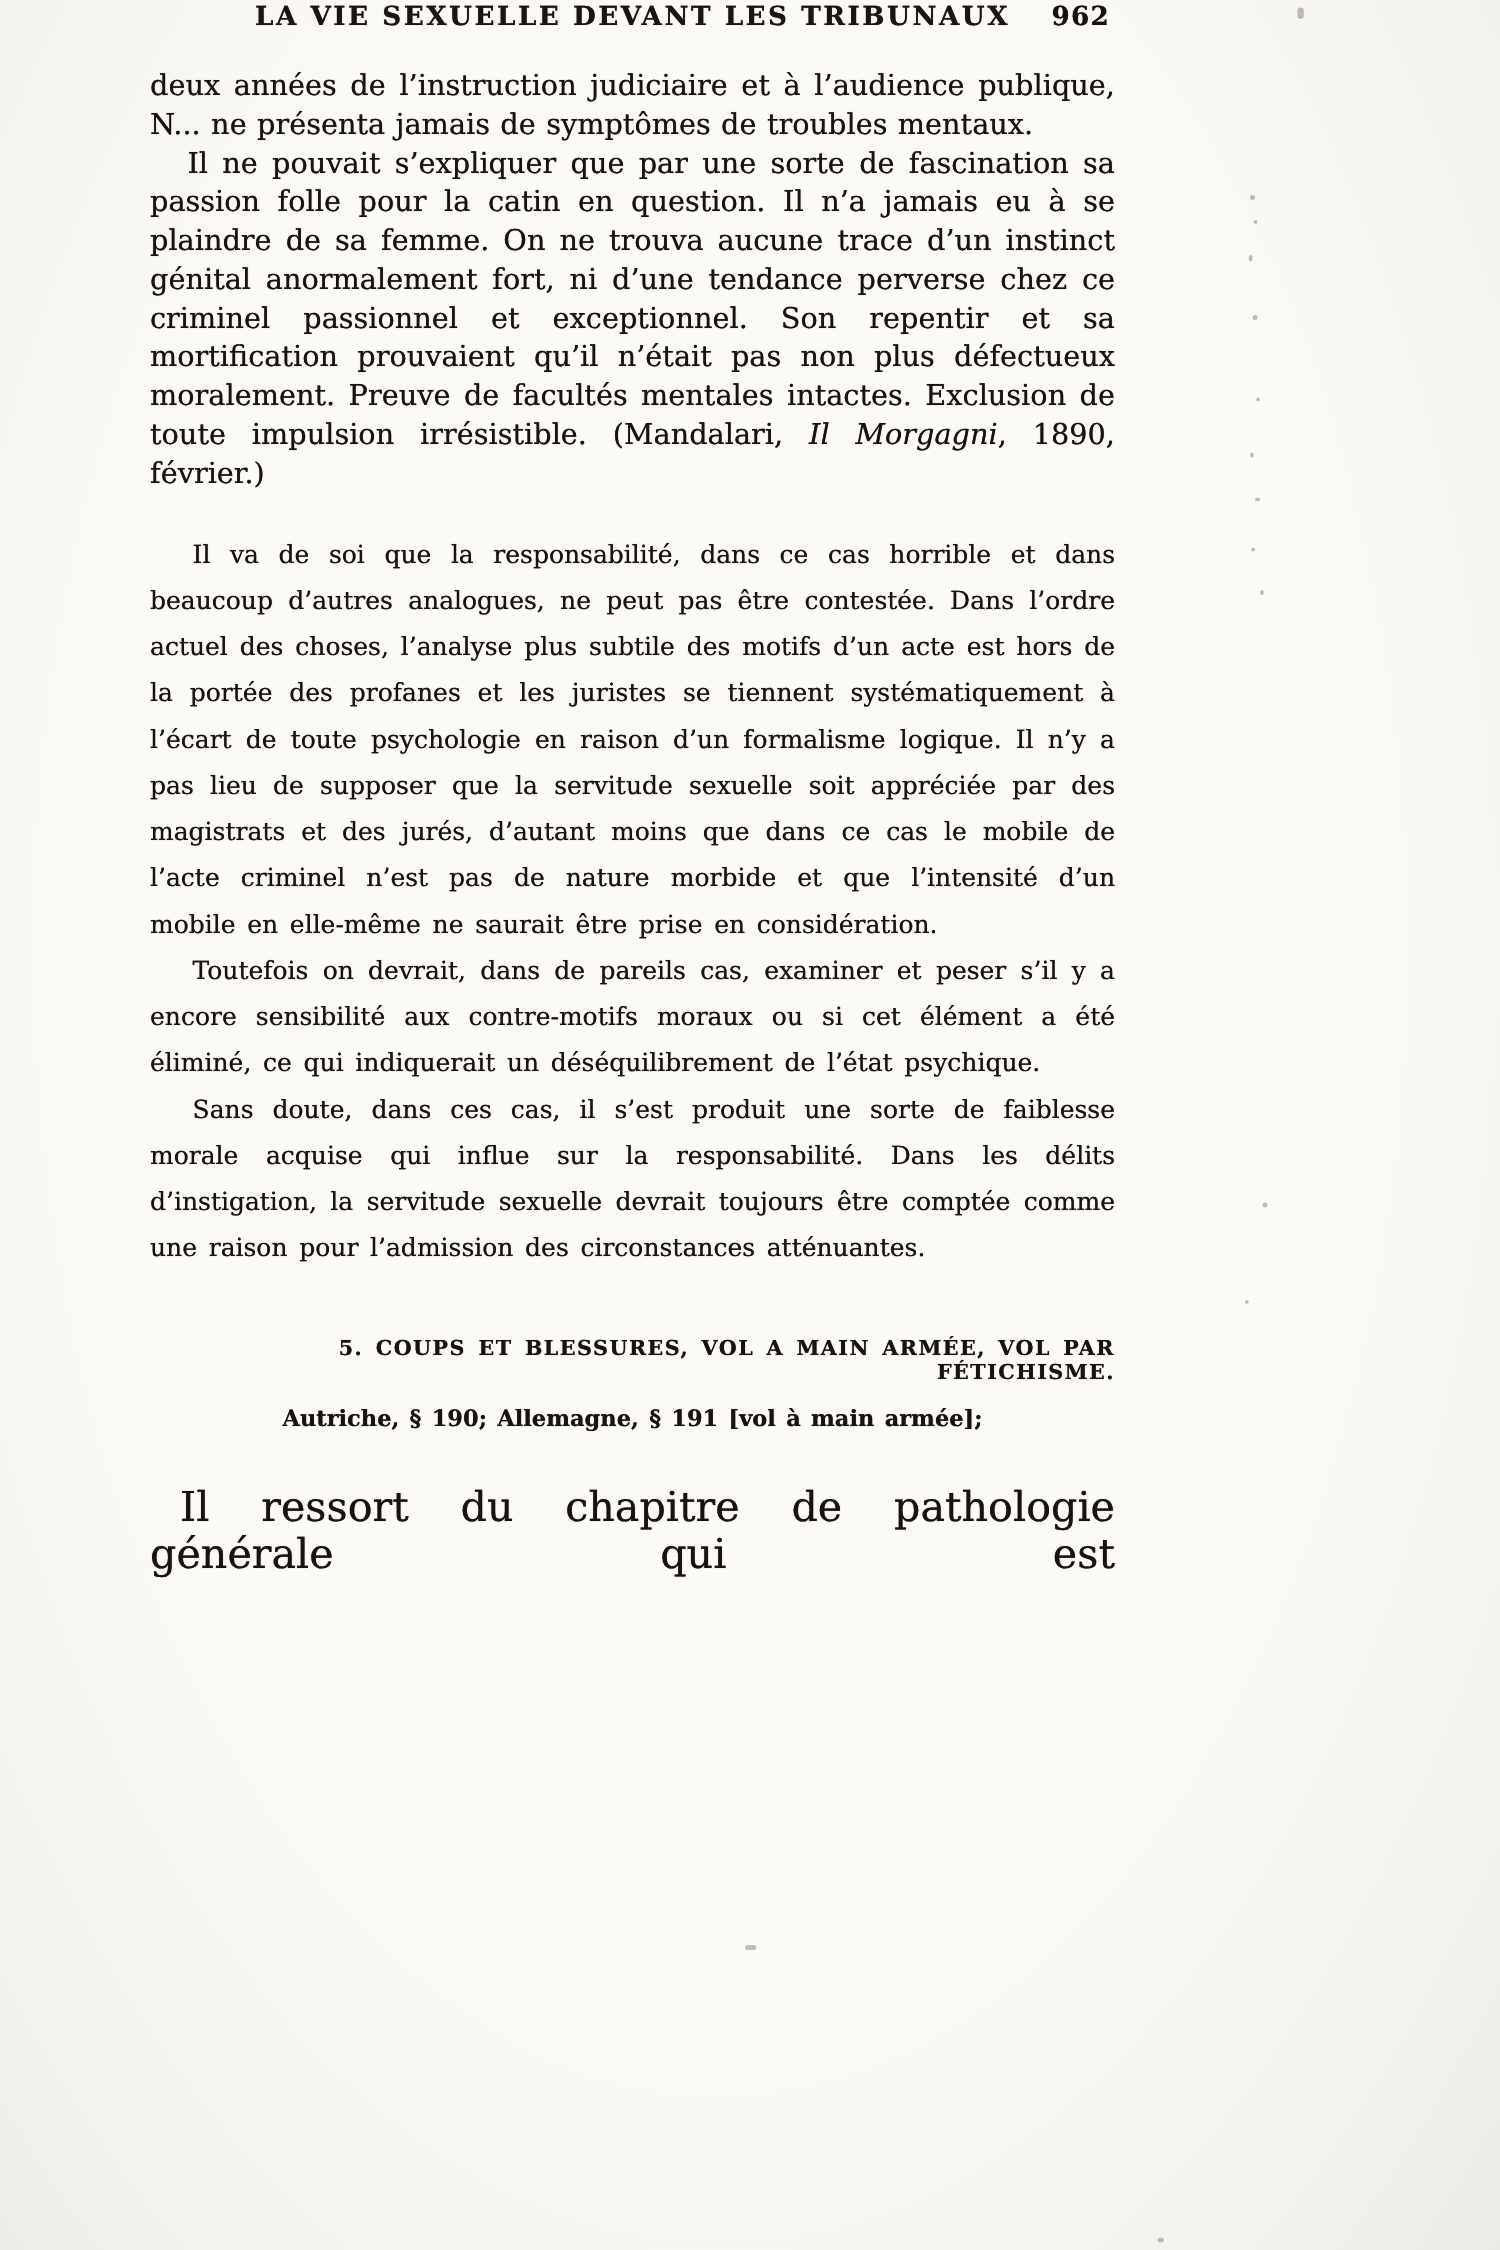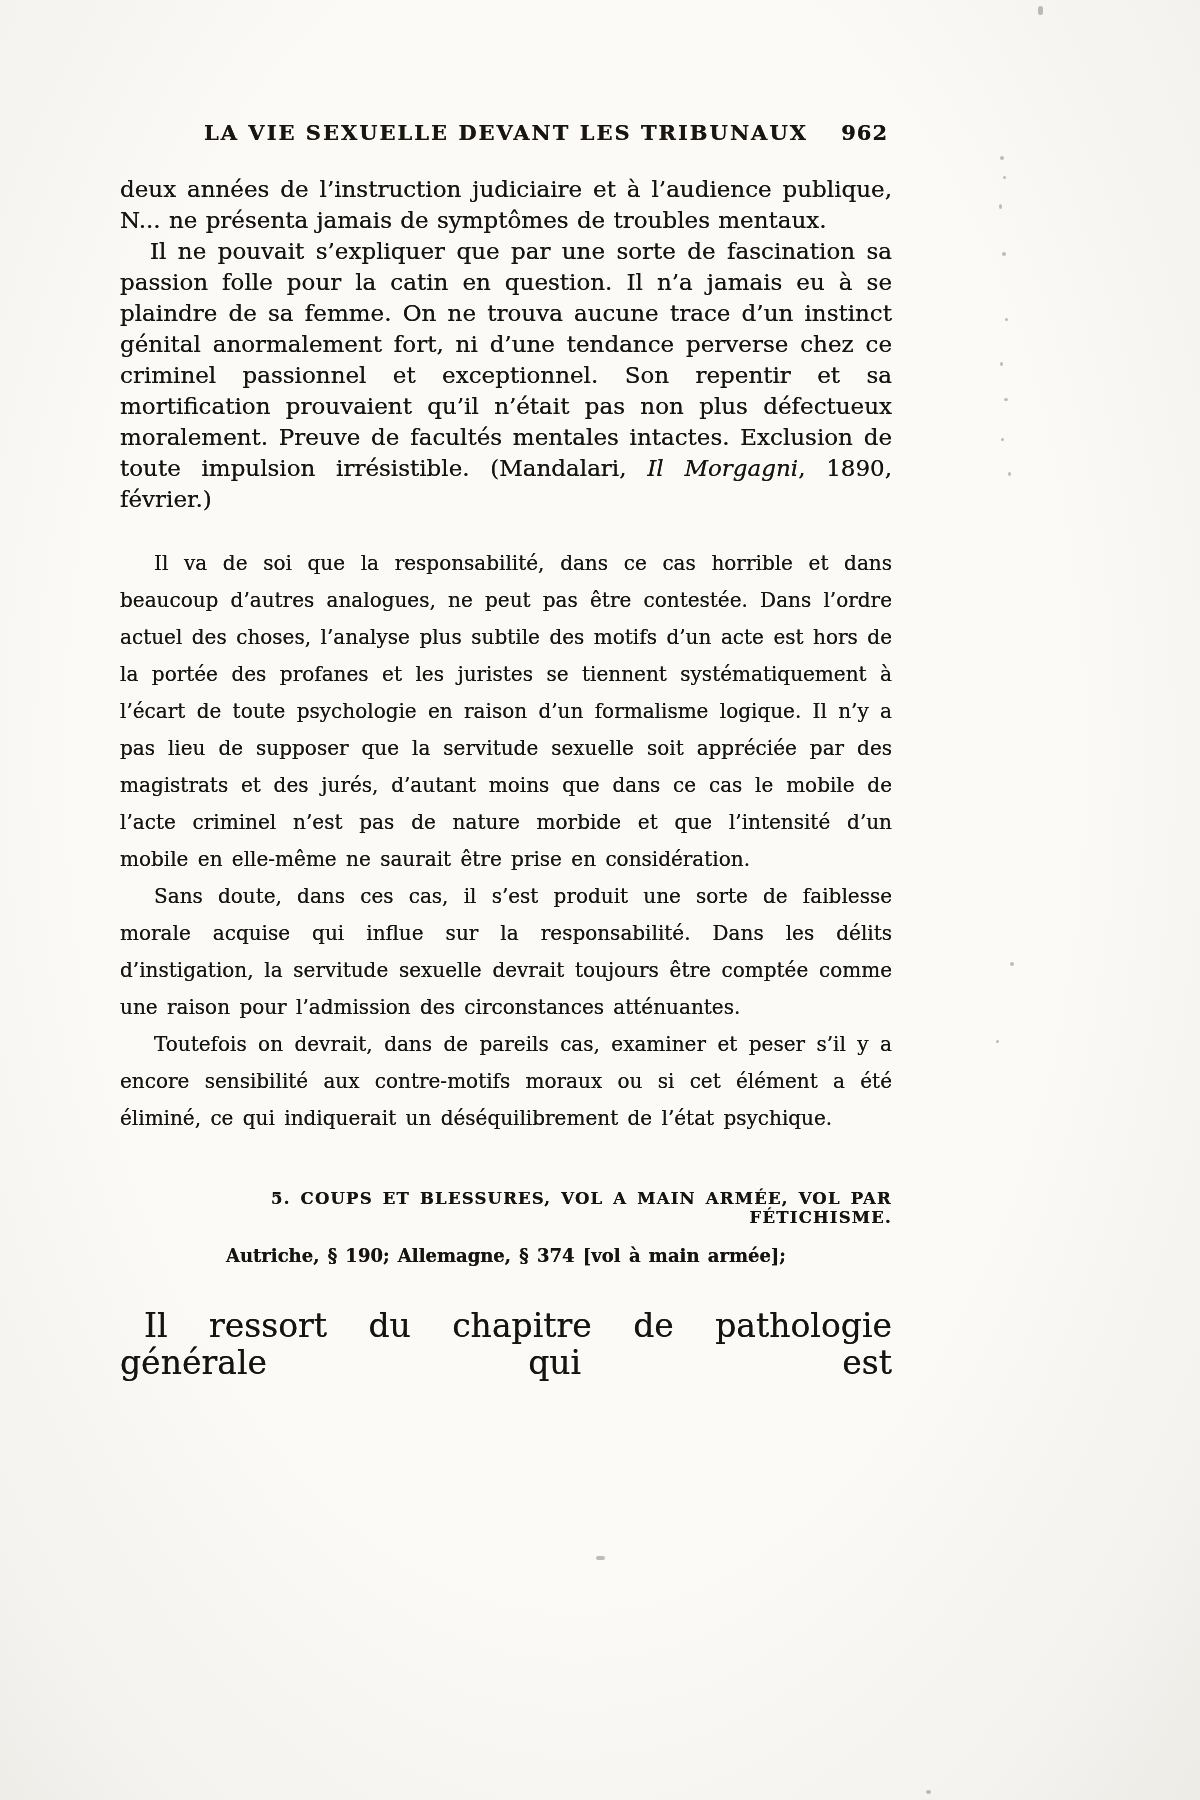--- a/index.html
+++ b/index.html
@@ -20,21 +20,20 @@
     width: 1200px;
     height: 1800px;
     background: radial-gradient(ellipse at 48% 42%, #fbfaf7 55%, #f3f2ee 85%, #ecebe6 100%);
     color: #17130e;
   }
   .content {
     position: absolute;
     left: 120px;
     top: 0;
     width: 772px;
-    padding-top: 120px;
     text-rendering: optimizeLegibility;
   }
   
   .content, .content * {
     text-shadow: 0 0 0.55px rgba(23,19,14,0.85);
   }
 
   .page-header {
     position: relative;
     height: 30px;
@@ -125,28 +124,28 @@
       <span class="page-number">962</span>
     </div>
 
     <div class="small-text">
       <p>deux années de l’instruction judiciaire et à l’audience publique, N... ne présenta jamais de symptômes de troubles mentaux.</p>
       <p class="indent"><span>Il ne pouvait s’expliquer que par une sorte de fascination sa passion folle pour la catin en question. Il n’a jamais eu à se plaindre de sa femme. On ne trouva aucune trace d’un instinct génital anormalement fort, ni d’une tendance perverse chez ce criminel passionnel et exceptionnel. Son repentir et sa mortification prouvaient qu’il n’était pas non plus défectueux moralement. Preuve de facultés mentales intactes. Exclusion de toute impulsion irrésistible. (Mandalari, </span><span class="it">Il Morgagni</span><span>, 1890, février.)</span></p>
     </div>
 
     <div class="body-text">
       <p>Il va de soi que la responsabilité, dans ce cas horrible et dans beaucoup d’autres analogues, ne peut pas être contestée. Dans l’ordre actuel des choses, l’analyse plus subtile des motifs d’un acte est hors de la portée des profanes et les juristes se tiennent systématiquement à l’écart de toute psychologie en raison d’un formalisme logique. Il n’y a pas lieu de supposer que la servitude sexuelle soit appréciée par des magistrats et des jurés, d’autant moins que dans ce cas le mobile de l’acte criminel n’est pas de nature morbide et que l’intensité d’un mobile en elle-même ne saurait être prise en considération.</p>
+      <p>Toutefois on devrait, dans de pareils cas, examiner et peser s’il y a encore sensibilité aux contre-motifs moraux ou si cet élément a été éliminé, ce qui indiquerait un déséquilibrement de l’état psychique.</p>
       <p>Sans doute, dans ces cas, il s’est produit une sorte de faiblesse morale acquise qui influe sur la responsabilité. Dans les délits d’instigation, la servitude sexuelle devrait toujours être comptée comme une raison pour l’admission des circonstances atténuantes.</p>
-      <p>Toutefois on devrait, dans de pareils cas, examiner et peser s’il y a encore sensibilité aux contre-motifs moraux ou si cet élément a été éliminé, ce qui indiquerait un déséquilibrement de l’état psychique.</p>
     </div>
 
     <div class="section-heading">5. COUPS ET BLESSURES, VOL A MAIN ARMÉE, VOL PAR FÉTICHISME.</div>
 
     <div class="footnote">
-      <div>Autriche, § 190; Allemagne, § 374 [vol à main armée];</div>
+      <div>Autriche, § 190; Allemagne, § 191 [vol à main armée];</div>
     </div>
 
     <p class="opening-line">Il ressort du chapitre de pathologie générale qui est</p>
 
   </div>
 
   <div class="speck" style="left:1038px;top:6px;width:5px;height:9px;border-radius:3px;"></div>
   <div class="speck" style="left:1000px;top:156px;width:4px;height:4px;"></div>
   <div class="speck" style="left:1003px;top:176px;width:3px;height:3px;"></div>
   <div class="speck" style="left:999px;top:204px;width:3px;height:5px;"></div>

